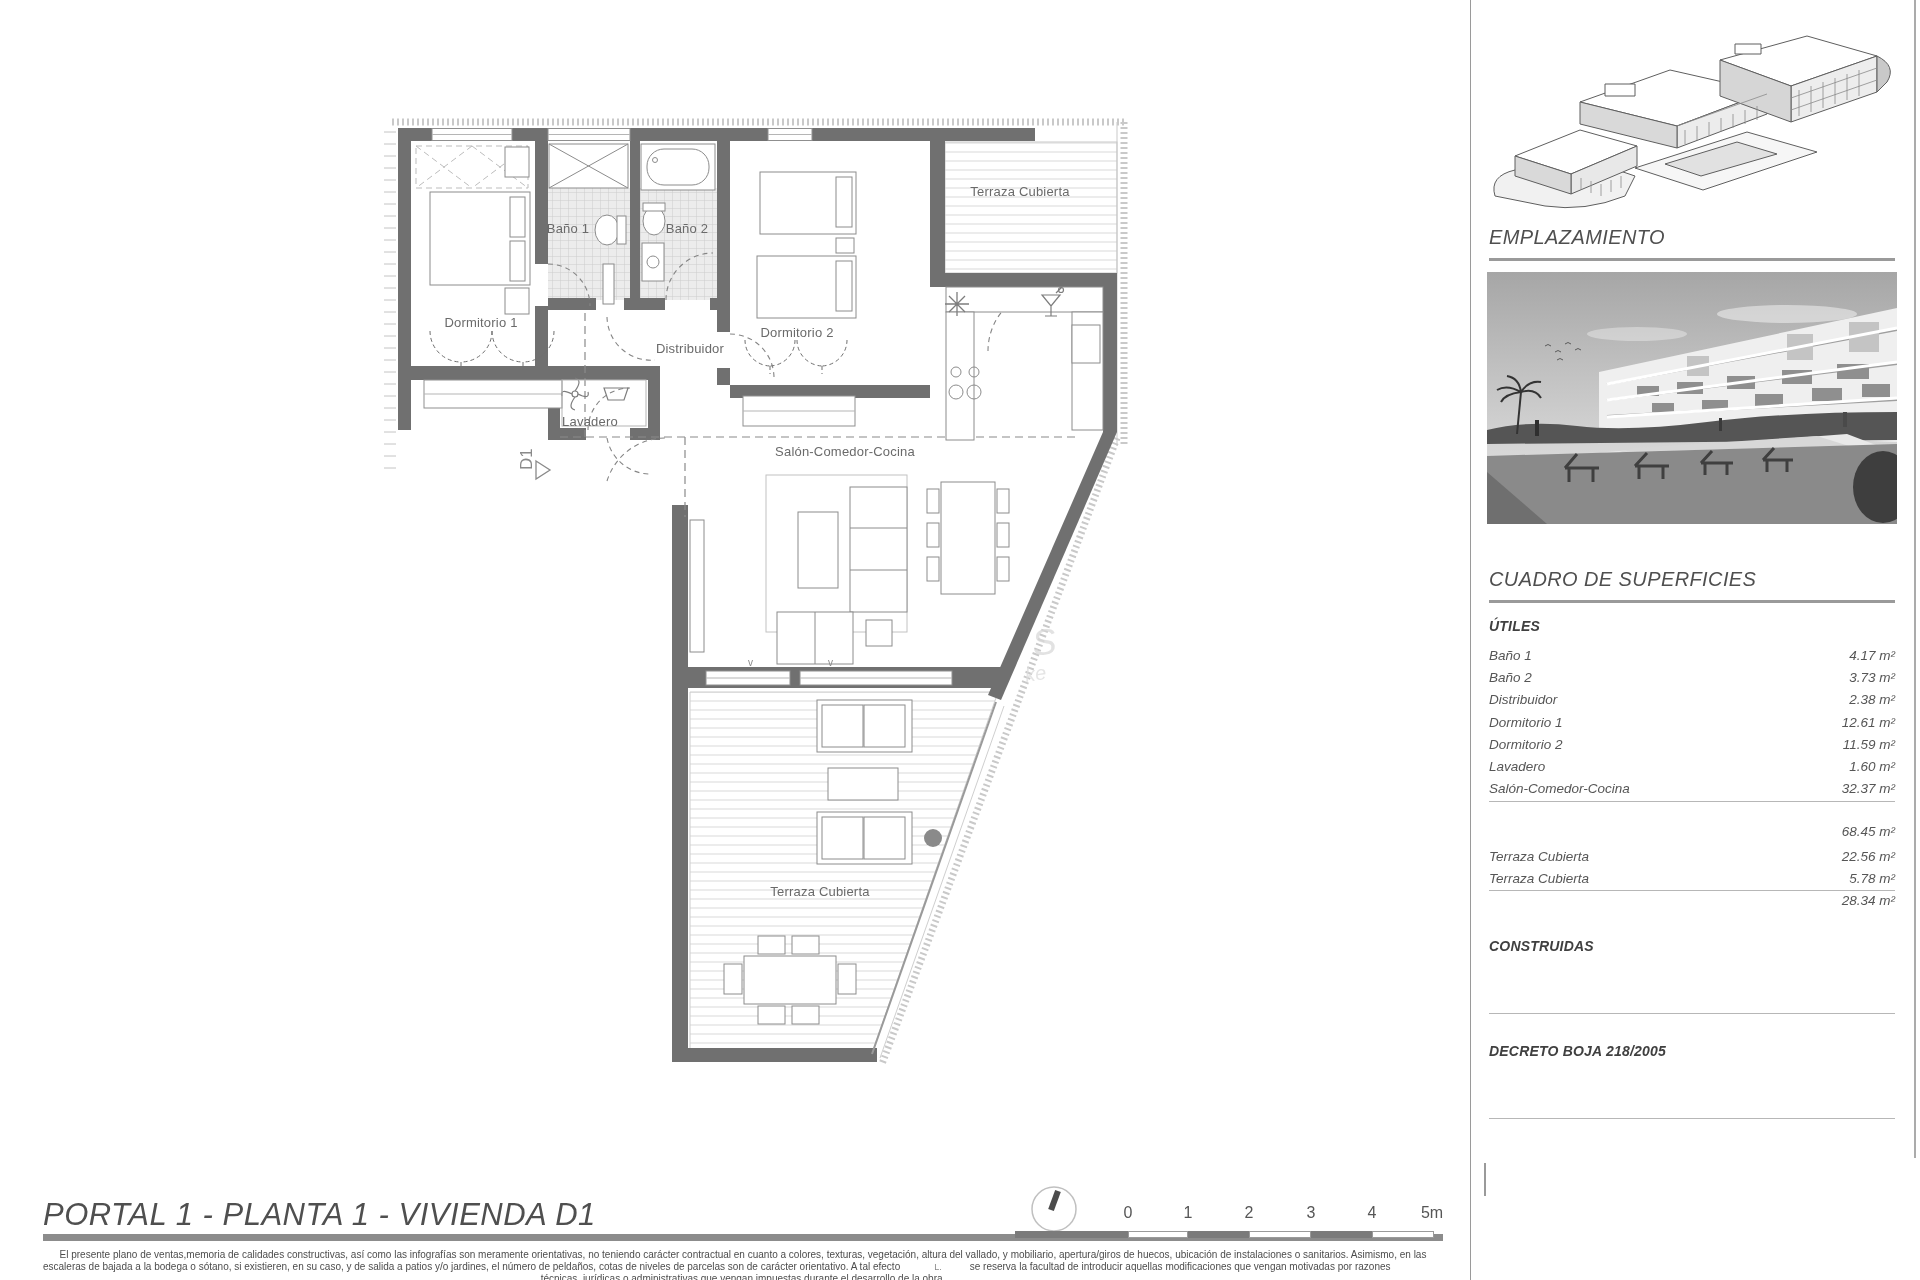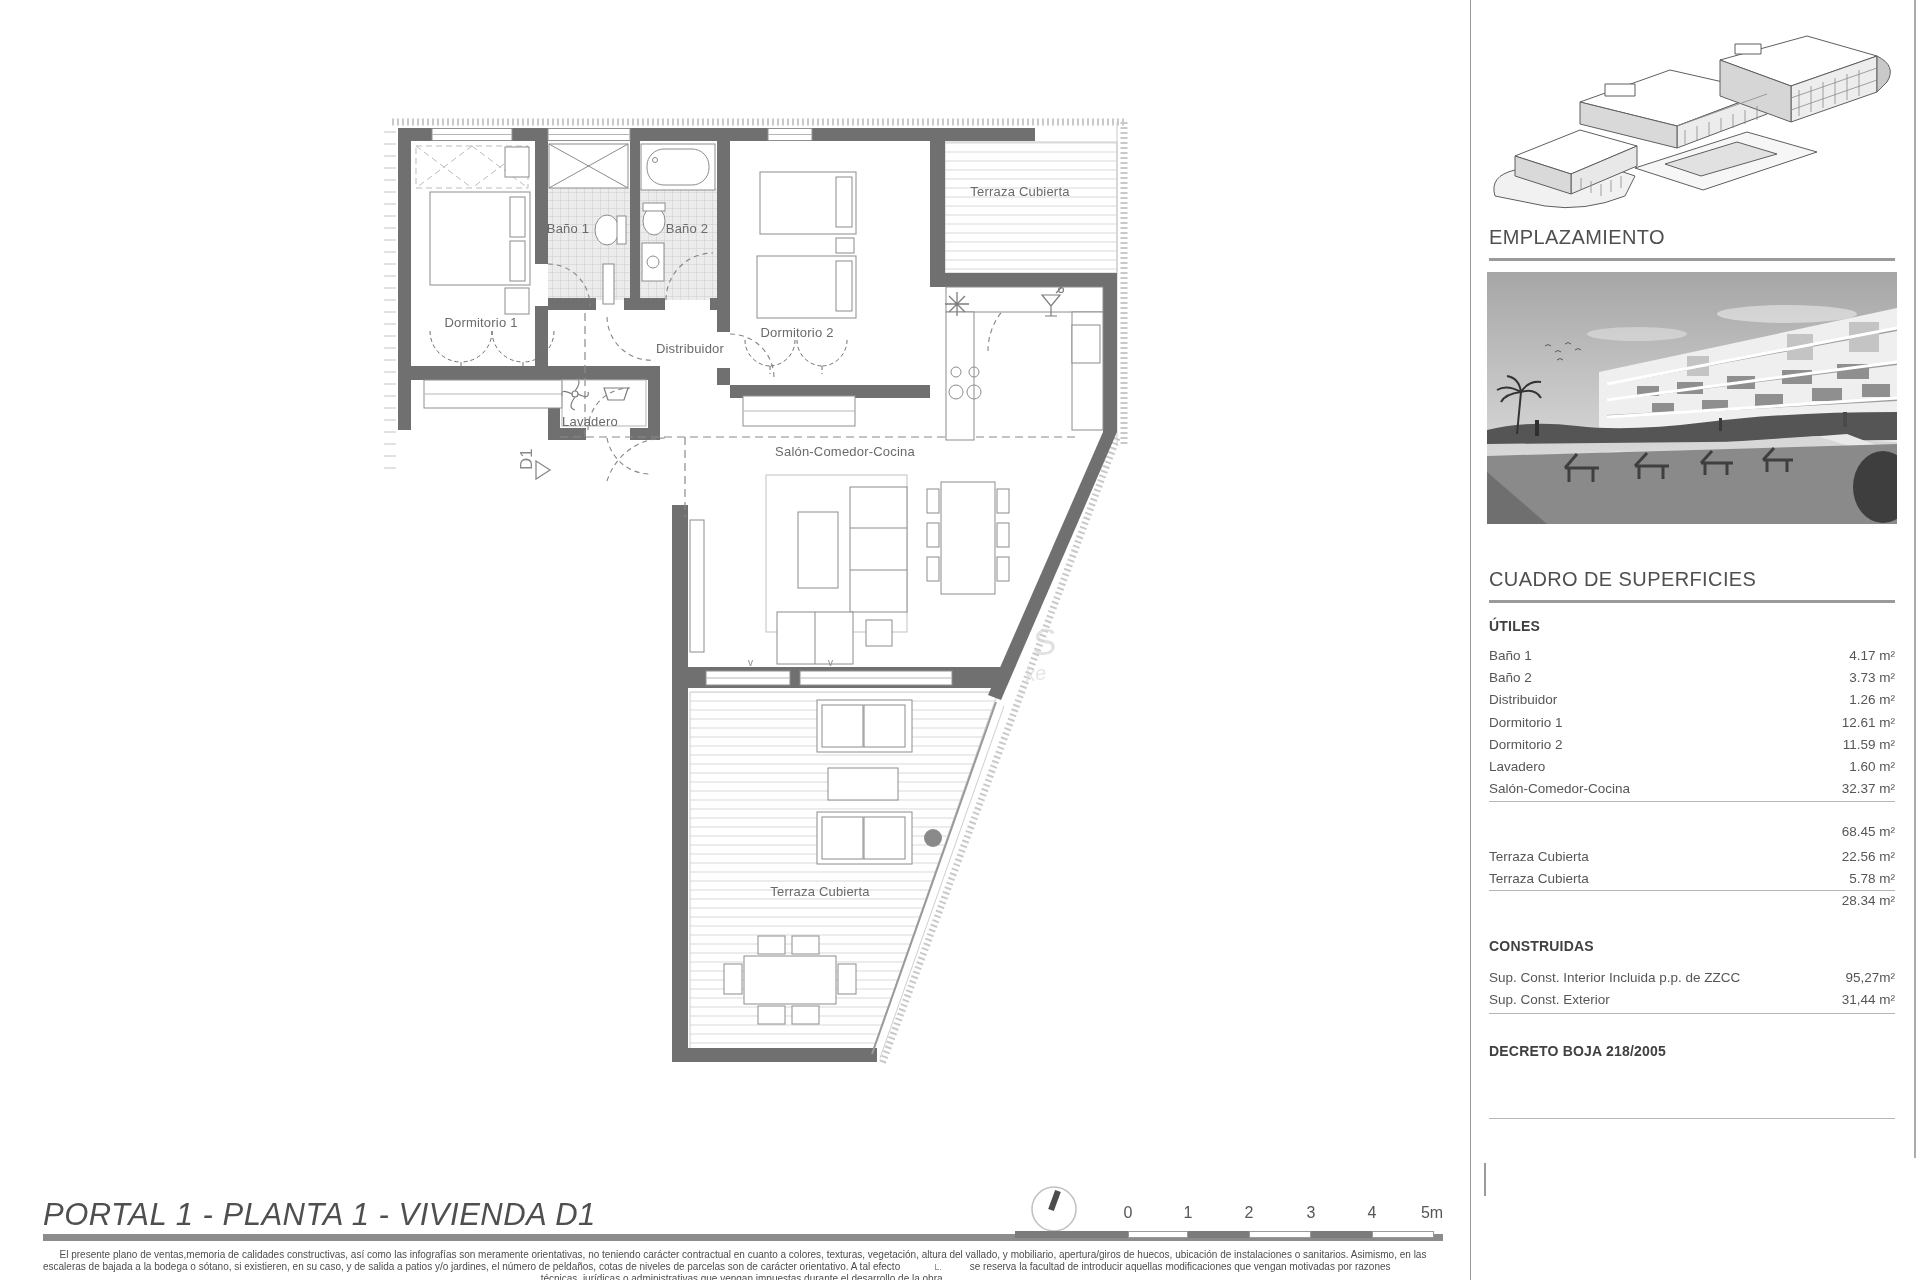--- a/index.html
+++ b/index.html
@@ -16,21 +16,21 @@
               font-size:10px;line-height:12.2px;color:#4d4d4d;text-align:center;}
   #disclaimer .dline{white-space:nowrap;overflow:hidden;}
   #disclaimer .dline2{display:flex;align-items:baseline;}
   #logo-mark{display:inline-block;margin:0 28px 0 34px;color:#8a8a8a;font-size:9px;}
   
   .scale-num{position:absolute;top:1204px;transform:translateX(-50%);font-size:16px;color:#565656;}
   .seg{position:absolute;top:1231px;height:7px;box-sizing:border-box;}
   .seg.dark{background:#7b7b7b;}
   .seg.light{background:#fff;border:1px solid #9a9a9a;}
   
-  #sidebar{position:absolute;left:1489px;top:0;width:406px;height:1042px;}
+  #sidebar{position:absolute;left:1489px;top:0;width:406px;height:1042px;font-style:italic;}
   .side-h{position:absolute;left:0;font-size:20px;color:#4f4f4f;letter-spacing:.4px;}
   .side-rule{position:absolute;left:0;width:406px;height:3px;background:#9a9a9a;}
   .thin-rule{position:absolute;left:0;width:406px;height:1px;background:#b7b7b7;}
   .sec-h{position:absolute;left:0;font-size:14px;font-weight:bold;color:#404040;letter-spacing:.2px;}
   .srow{display:flex;justify-content:space-between;align-items:center;height:22.3px;
         font-size:13.5px;color:#565656;}
   .srow .val{text-align:right;}
   .subtotal{position:absolute;right:0;font-size:13.5px;color:#565656;}
   #divider-left{position:absolute;left:1470px;top:0;width:1px;height:1280px;background:#9a9a9a;}
   #divider-right{position:absolute;left:1914px;top:0;width:2px;height:1158px;background:#ababab;}
@@ -418,21 +418,21 @@
       <div class="srow">
           <span>Baño 1</span>
           <span class="val">4.17 m²</span>
         </div>
       <div class="srow">
           <span>Baño 2</span>
           <span class="val">3.73 m²</span>
         </div>
       <div class="srow">
           <span>Distribuidor</span>
-          <span class="val">1.26 m²</span>
+          <span class="val">2.38 m²</span>
         </div>
       <div class="srow">
           <span>Dormitorio 1</span>
           <span class="val">12.61 m²</span>
         </div>
       <div class="srow">
           <span>Dormitorio 2</span>
           <span class="val">11.59 m²</span>
         </div>
       <div class="srow">
@@ -454,28 +454,18 @@
         </div>
       <div class="srow">
           <span>Terraza Cubierta</span>
           <span class="val">5.78 m²</span>
         </div>
     </div>
     <div class="thin-rule" style="top:890px"></div>
     <div class="subtotal" style="top:893px">28.34 m²</div>
 
     <div class="sec-h" style="top:938px">CONSTRUIDAS</div>
-    <div class="abs" style="left:0;top:966px;width:406px">
-      <div class="srow">
-          <span>Sup. Const. Interior Incluida p.p. de ZZCC</span>
-          <span class="val">95,27m²</span>
-        </div>
-      <div class="srow">
-          <span>Sup. Const. Exterior</span>
-          <span class="val">31,44 m²</span>
-        </div>
-    </div>
     <div class="thin-rule" style="top:1013px"></div>
 
     <div class="sec-h" style="top:1043px">DECRETO BOJA 218/2005</div>
     <div class="thin-rule" style="top:1118px"></div>
   </div>
 </div>
 
 </body></html>

